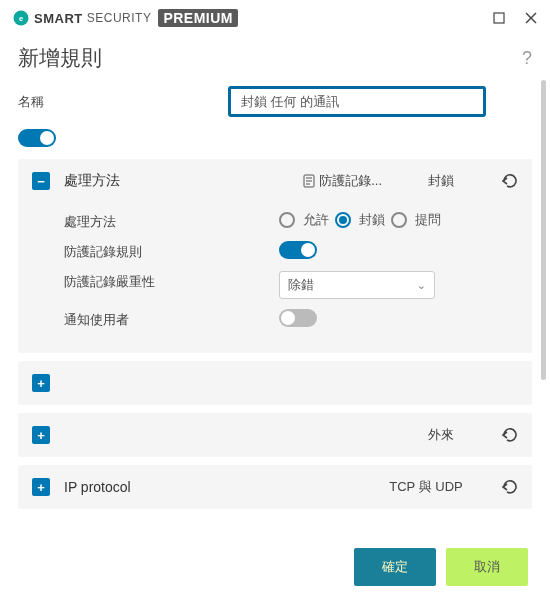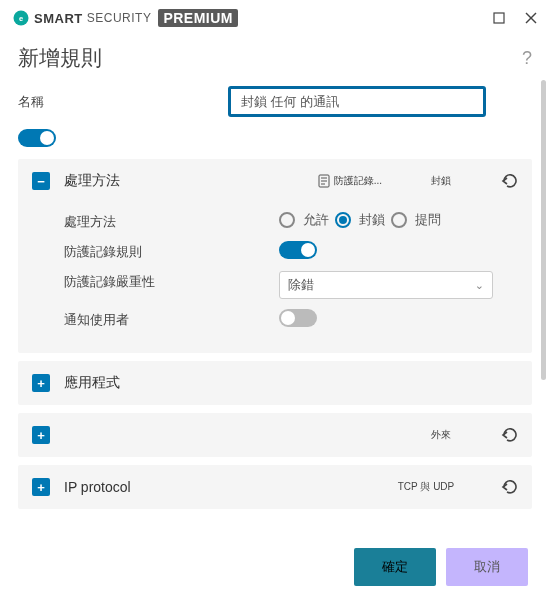--- a/index.html
+++ b/index.html
@@ -28,46 +28,46 @@
   .toggle.on { background: #0078b4; }
   .toggle.off { background: #bbb; }
   .toggle::after { content:""; position:absolute; width:14px; height:14px; background:#fff; border-radius:50%; top:2px; }
   .toggle.on::after { right: 2px; }
   .toggle.off::after { left: 2px; }
   
   .panel { background: #f5f5f5; border-radius: 2px; margin-bottom: 8px; padding: 10px 14px; }
   .panel-header { display: flex; align-items: center; min-height: 24px; }
   .panel-toggle { width: 18px; height: 18px; background: #0078b4; border-radius: 2px; display:flex; align-items:center; justify-content:center; cursor:pointer; flex-shrink:0; color:#fff; font-weight:bold; line-height:1;}
   .panel-title { margin-left: 14px; font-size: 14px; color: #333; font-weight: 500; flex: 0 0 auto; width: 190px;}
-  .panel-summary { margin-left: auto; display: flex; align-items: center; gap: 24px; font-size: 10px; color: #444;}
+  .panel-summary { margin-left: auto; display: flex; align-items: center; gap: 24px; font-size: 13px; color: #444;}
   .panel-summary .summary-text { min-width: 70px; text-align: center; }
   .undo-btn { cursor: pointer; display:flex; align-items:center;}
   
   .panel-body { padding: 8px 0 4px 32px; }
   .body-row { display: flex; align-items: flex-start; margin: 10px 0; }
   .body-label { width: 215px; font-size: 13px; color: #444; padding-top:2px;}
   .body-control { flex: 1; }
   
   .radio-group { display: flex; flex-direction: row; gap: 6px; }
   .radio-item { display: flex; align-items: center; gap: 8px; cursor: pointer; font-size: 13px; color:#555;}
   .radio { width: 16px; height: 16px; border: 2px solid #888; border-radius: 50%; display:flex; align-items:center; justify-content:center; flex-shrink:0;}
   .radio.checked { border-color: #0078b4; }
   .radio.checked::after { content:""; width:8px; height:8px; background:#0078b4; border-radius:50%; }
   
-  .select { border: 1px solid #ccc; background: #fff; border-radius: 3px; padding: 4px 8px; font-size: 13px; color:#555; width: 214px; display:flex; align-items:center; justify-content:space-between; cursor:pointer;}
+  .select { border: 1px solid #ccc; background: #fff; border-radius: 3px; padding: 4px 8px; font-size: 13px; color:#555; width: 156px; display:flex; align-items:center; justify-content:space-between; cursor:pointer;}
   .chev { color:#888; font-size:11px;}
 
   .link-summary { display:flex; align-items:center; gap:4px; color:#444;}
   
   .footer { position: absolute; bottom: 0; left: 0; right: 0; padding: 14px 22px; display: flex; justify-content: flex-end; gap: 10px; background: #fff; }
   .btn { min-width: 82px; padding: 10px 0; text-align: center; font-size: 13px; border-radius: 2px; cursor: pointer; }
-  .btn-primary { background: #167697; background:#167790; background:#1e7a94; background:#1a7892; color:#000000; }
+  .btn-primary { background: #167697; background:#167790; background:#1e7a94; background:#1a7892; color:#fef9c3; }
   .btn-primary { background:#17768f; }
   .btn-primary { background:#207a93; }
-  .btn-secondary { background: #c4b5fd; color: #555; }
+  .btn-secondary { background: #bef264; color: #555; }
   .scrollbar-thumb { position:absolute; right:4px; top:80px; width:5px; height:300px; background:#ccc; border-radius:3px; }
 </style>
 </head>
 <body>
 
 <div class="titlebar">
   <div class="brand">
     <svg class="brand-logo" viewBox="0 0 24 24">
         <circle cx="12" cy="12" r="10" fill="#0aa89e"></circle>
         <text x="12" y="16" text-anchor="middle" fill="#fff" font-size="10" font-weight="bold">e</text>
@@ -173,21 +173,20 @@
             <div class="toggle off"></div>
           </div>
       </div>
 
     </div>
   </div>
 
   <div class="panel">
     <div class="panel-header">
       <div class="panel-toggle">+</div>
-      <div class="panel-title">應用程式</div>
     </div>
   </div>
 
   <div class="panel">
     <div class="panel-header">
       <div class="panel-toggle">+</div>
       <div class="panel-summary">
         <span class="summary-text">外來</span>
         <span class="undo-btn">
             <svg width="18" height="16" viewBox="0 0 18 16">

